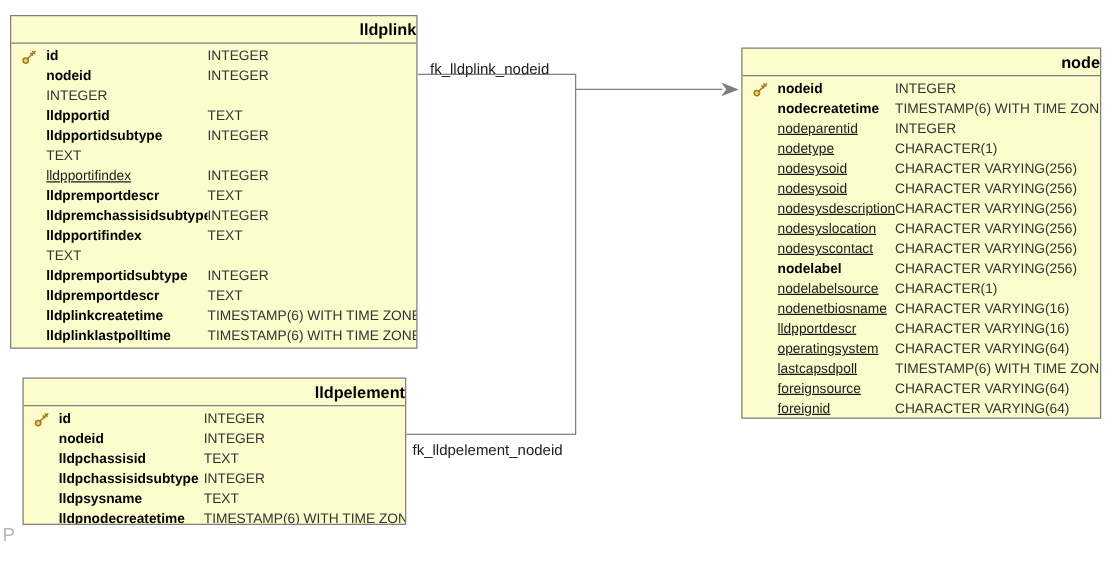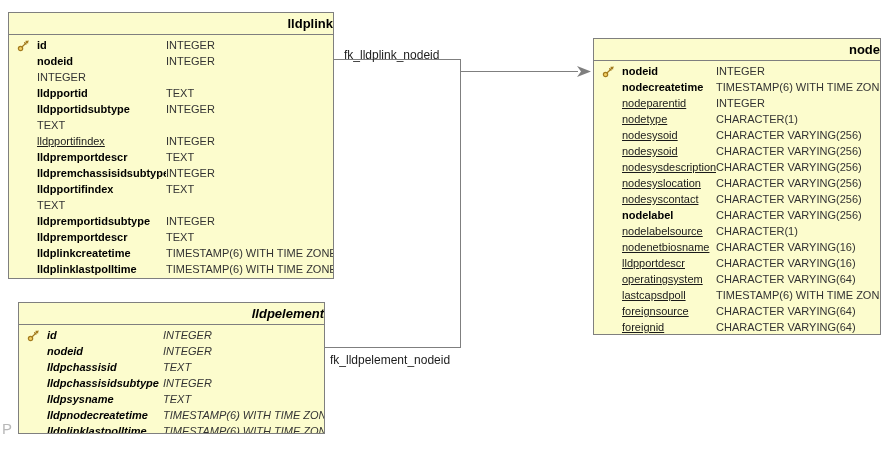--- a/index.html
+++ b/index.html
@@ -138,21 +138,21 @@
           <span class="ctype">TIMESTAMP(6) WITH TIME ZONE</span>
         </div>
         <div class="row">
           <span class="gutter"></span>
           <span class="cname">lldplinklastpolltime</span>
           <span class="ctype">TIMESTAMP(6) WITH TIME ZONE</span>
         </div>
       </div>
   </div>
 
-  <div class="tbl" style="left:18px; top:302px; width:307px; height:132px;font-style:italic; --name-w:116px;">
+  <div class="tbl" style="left:18px; top:302px; width:307px; height:118px; --name-w:116px;">
     <div class="tbl-title">lldpelement</div>
     <div class="tbl-rows">
         <div class="row">
           <span class="gutter">
             <svg width="13" height="13" viewBox="0 0 14 14">
               <g stroke="#A37B1E" stroke-width="1.3" stroke-linecap="round">
                 <circle cx="3.8" cy="10.2" r="2.3" fill="#F2CE63"></circle>
                 <path d="M5.6 8.4 L12 2.2" fill="none"></path>
                 <path d="M9.8 2.4 L11.6 4.2" fill="none"></path>
                 <path d="M8.2 4 L9.7 5.5" fill="none"></path>

